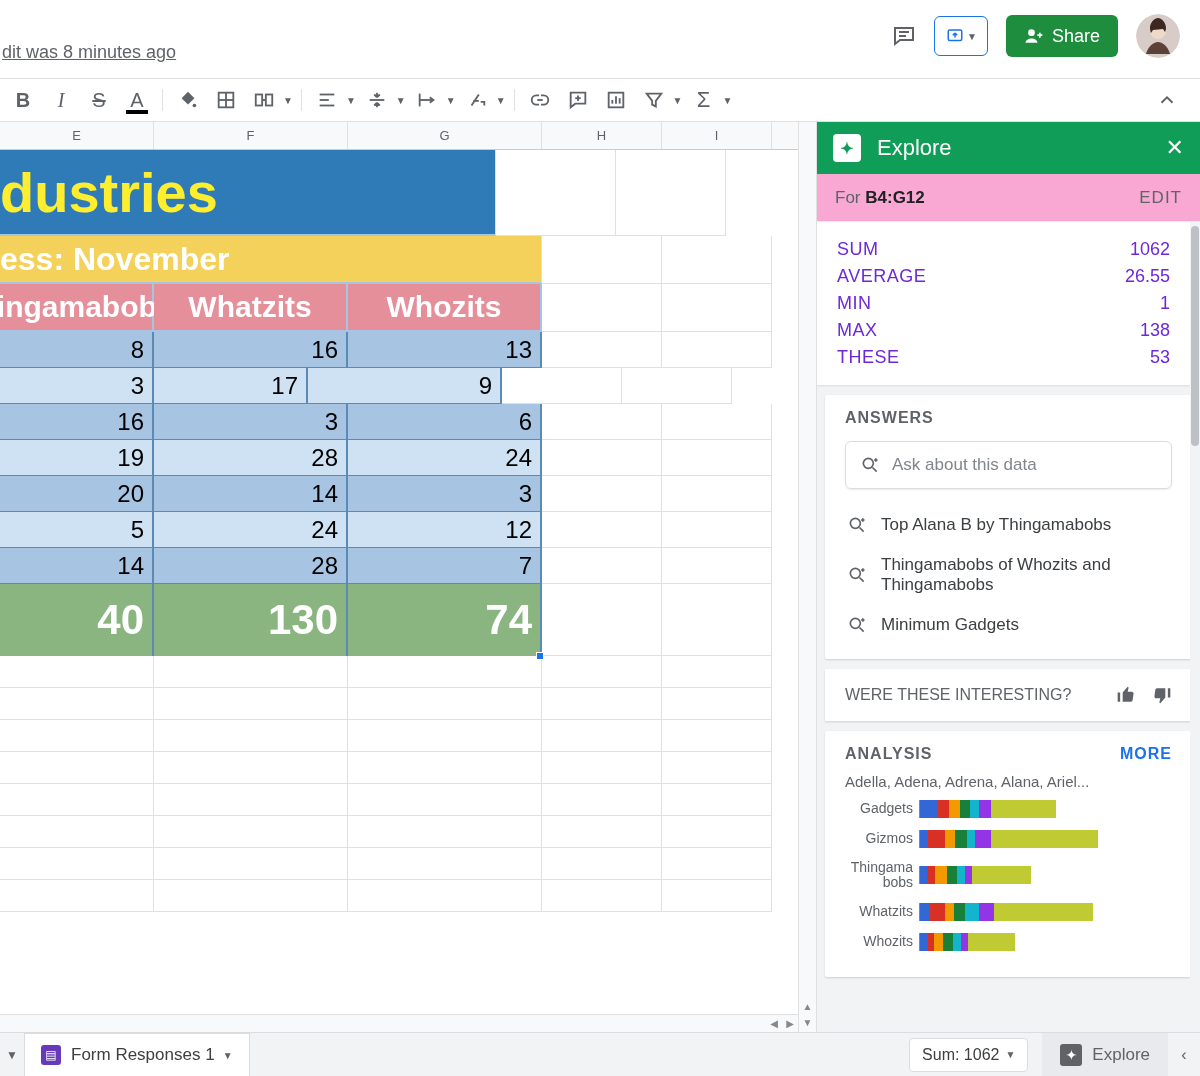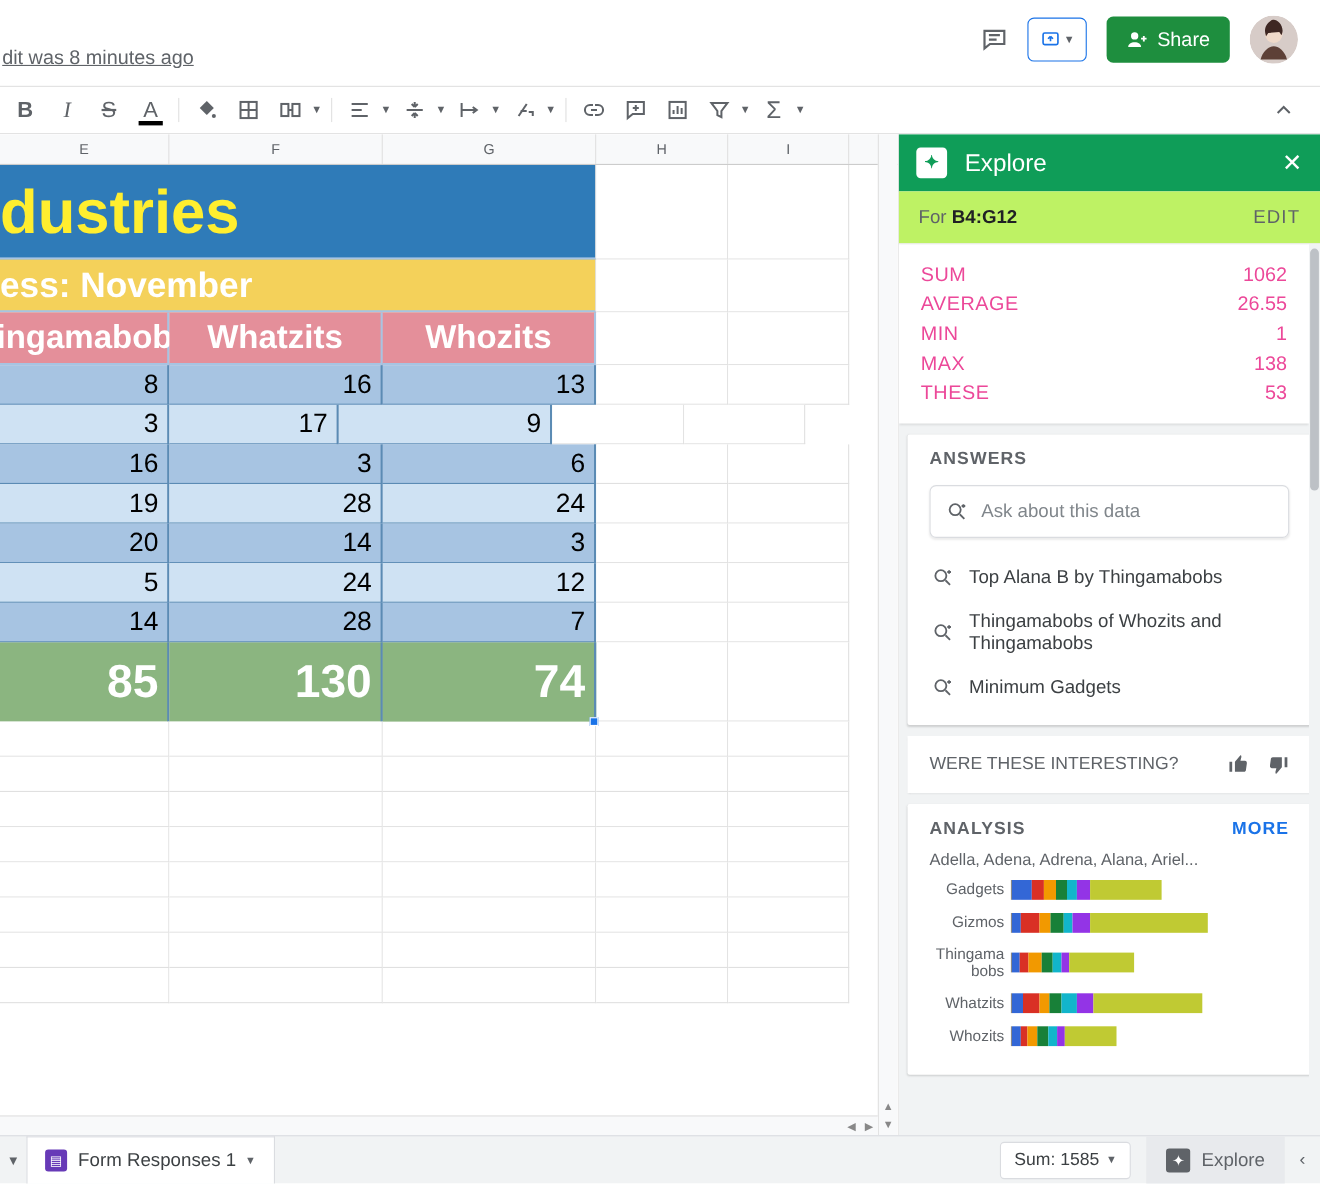--- a/index.html
+++ b/index.html
@@ -58,26 +58,26 @@
   .vscroll .arrow{height:16px;display:flex;align-items:center;justify-content:center;font-size:10px;color:#888;}
   .hscroll{position:absolute;left:0;right:18px;bottom:0;height:18px;border-top:1px solid #e0e0e0;background:#f8f9fa;display:flex;justify-content:flex-end;align-items:center;}
   .hscroll .arrow{width:16px;text-align:center;font-size:10px;color:#888;}
 
   
   .explore { width:384px; background:#fff; border-left:1px solid #e0e0e0; display:flex; flex-direction:column; overflow:hidden;}
   .explore-header{background:#0f9d58;color:#fff;display:flex;align-items:center;padding:0 16px;height:52px;}
   .explore-header .spark{width:28px;height:28px;background:#fff;border-radius:4px;display:flex;align-items:center;justify-content:center;color:#0f9d58;font-weight:bold;margin-right:16px;}
   .explore-header h2{font-size:22px;font-weight:400;}
   .explore-header .close{margin-left:auto;font-size:22px;cursor:pointer;}
-  .explore-sub{display:flex;align-items:center;justify-content:space-between;padding:0 18px;height:48px;color:#5f6368;font-size:17px;border-bottom:1px solid #eee;background:#bef264;}
+  .explore-sub{display:flex;align-items:center;justify-content:space-between;padding:0 18px;height:48px;color:#5f6368;font-size:17px;border-bottom:1px solid #eee;background:#f9a8d4;}
   .explore-sub b{color:#202124;font-weight:600;}
   .explore-body{flex:1;overflow-y:auto;background:#f1f3f4;position:relative;}
   .card{background:#fff;margin:0 8px 10px 8px;border-radius:2px;box-shadow:0 1px 2px rgba(0,0,0,.15);padding:14px 20px;}
   .card.first{margin-top:0;border-radius:0;margin-left:0;margin-right:10px;box-shadow:0 1px 2px rgba(0,0,0,.1);}
-  .stat-row{display:flex;justify-content:space-between;font-size:18px;color:#ec4899;padding:3px 0;}
+  .stat-row{display:flex;justify-content:space-between;font-size:18px;color:#6d28d9;padding:3px 0;}
   .stat-row .label{letter-spacing:.5px;}
   .section-title{color:#5f6368;font-size:16px;letter-spacing:1px;font-weight:600;margin-bottom:14px;}
   .search-box{border:1px solid #dadce0;border-radius:6px;height:48px;display:flex;align-items:center;padding:0 14px;color:#80868b;font-size:17px;gap:12px;box-shadow:0 1px 2px rgba(0,0,0,.08);margin-bottom:16px;}
   .suggestion{display:flex;align-items:center;gap:14px;color:#3c4043;font-size:17px;padding:10px 2px;cursor:pointer;}
   .mini-icon{width:20px;height:20px;color:#5f6368;flex-shrink:0;}
   .feedback-row{display:flex;align-items:center;justify-content:space-between;color:#5f6368;font-size:16px;padding:16px 20px;background:#fff;margin:0 8px 10px 8px;box-shadow:0 1px 2px rgba(0,0,0,.15);}
   .thumbs{display:flex;gap:16px;}
   .analysis-head{display:flex;justify-content:space-between;align-items:center;}
   .more-link{color:#1a73e8;font-size:16px;font-weight:600;letter-spacing:1px;cursor:pointer;}
   .chart-title{color:#5f6368;font-size:15px;margin:10px 0;}
@@ -240,21 +240,21 @@
   <div class="sheet-area">
     <div class="col-headers">
       <div class="col-h" style="width:154px">E</div>
       <div class="col-h" style="width:194px">F</div>
       <div class="col-h" style="width:194px">G</div>
       <div class="col-h" style="width:120px">H</div>
       <div class="col-h" style="width:110px">I</div>
     </div>
     <div class="grid">
       <div class="row title-row">
-        <div class="cell title-cell" style="width:542px">dustries</div>
+        <div class="cell title-cell" style="width:496px">dustries</div>
         <div class="cell empty" style="width:120px"></div>
         <div class="cell empty" style="width:110px"></div>
       </div>
       <div class="row subtitle-row">
         <div class="cell subtitle-cell" style="width:542px">ess: November</div>
         <div class="cell empty" style="width:120px"></div>
         <div class="cell empty" style="width:110px"></div>
       </div>
       <div class="row header-row">
         <div class="cell hdr-cell" style="width:154px">hingamabobs</div>
@@ -309,21 +309,21 @@
           </div>
           <div class="row data-row">
             <div class="cell d-cell d-mid" style="width:154px">14</div>
             <div class="cell d-cell d-mid" style="width:194px">28</div>
             <div class="cell d-cell d-mid" style="width:194px">7</div>
             <div class="cell empty" style="width:120px"></div>
             <div class="cell empty" style="width:110px"></div>
           </div>
         </div>
       <div class="row total-row">
-        <div class="cell t-cell" style="width:154px">85</div>
+        <div class="cell t-cell" style="width:154px">40</div>
         <div class="cell t-cell" style="width:194px">130</div>
         <div class="cell t-cell" style="width:194px;position:relative;">
             <span>74</span>
             <div class="selection-handle" style="bottom:-4px;right:-4px;"></div>
           </div>
         <div class="cell empty" style="width:120px"></div>
         <div class="cell empty" style="width:110px"></div>
       </div>
 
       <div id="empty-rows">
@@ -517,21 +517,21 @@
 </div>
 
 <div class="bottombar">
   <div class="tab-arrow">▼</div>
   <div class="sheet-tab">
     <div class="tab-icon">▤</div>
     <span>Form Responses 1</span>
     <span class="caret">▼</span>
   </div>
   <div class="status-sum">
-    <span>Sum: 1585</span>
+    <span>Sum: 1062</span>
     <span class="caret">▼</span>
   </div>
   <div class="explore-btn">
     <div class="spark2">✦</div>
     <span>Explore</span>
   </div>
   <div class="side-collapse">‹</div>
 </div>
 
 </body></html>

